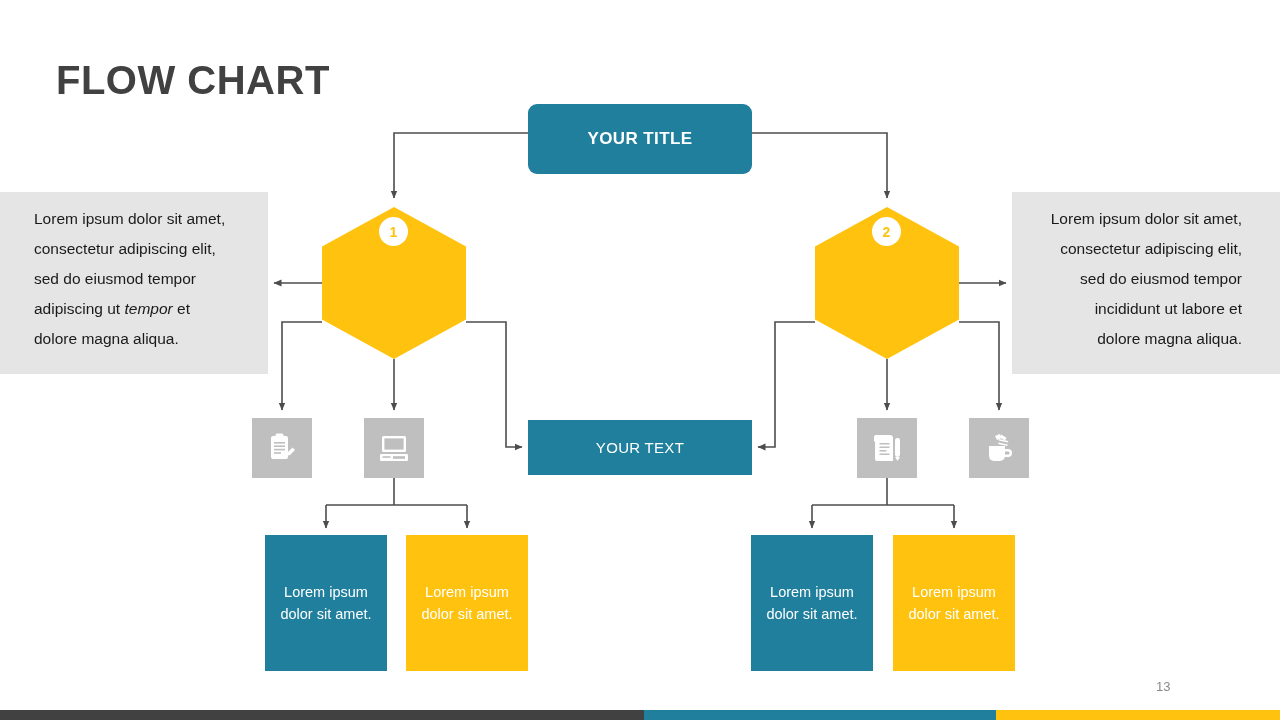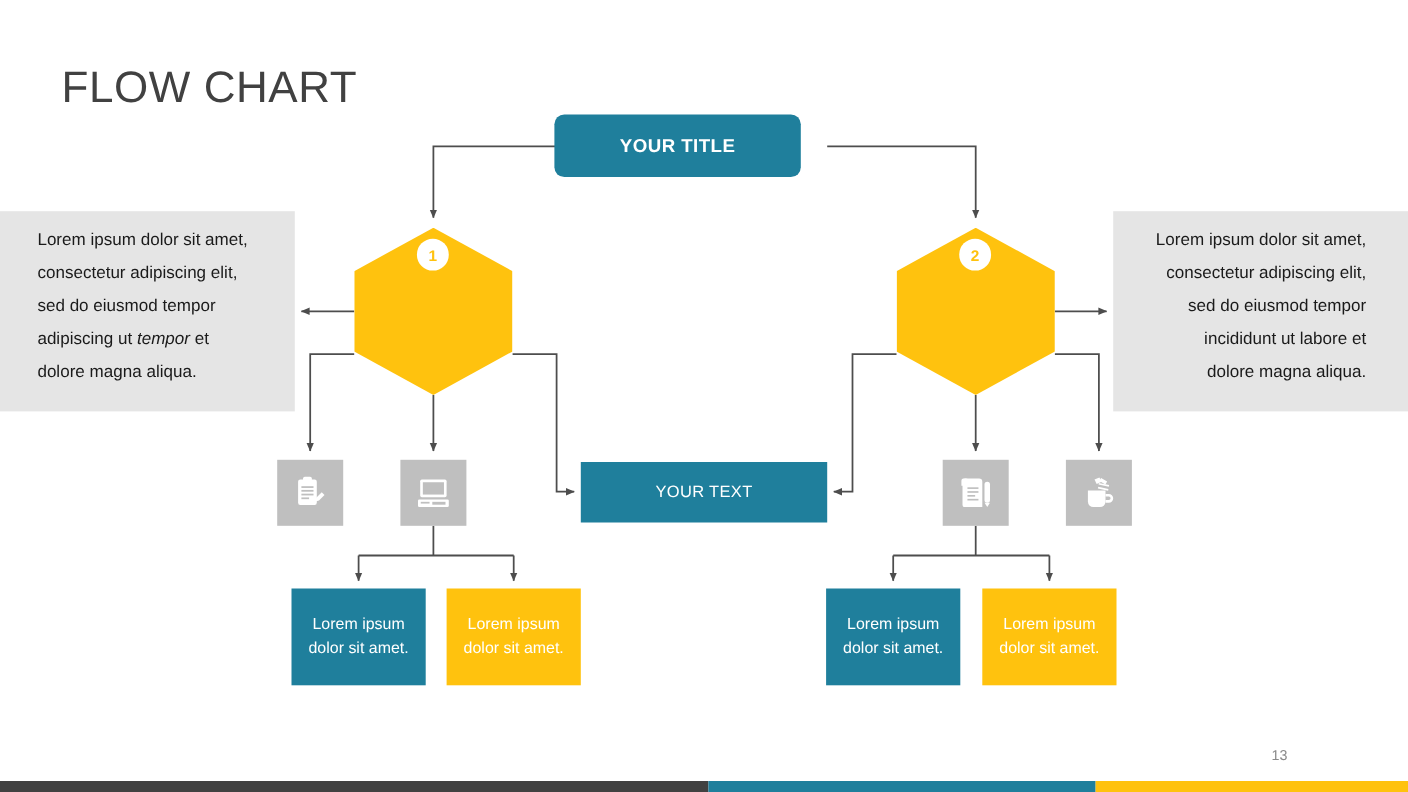--- a/index.html
+++ b/index.html
@@ -17,21 +17,21 @@
     background: #ffffff;
     overflow: hidden;
   }
 
   
   .slide-title {
     position: absolute;
     left: 56px;
     top: 58px;
     font-size: 40px;
-    font-weight: normal;
+    font-weight: bold;
     color: #414141;
     letter-spacing: 0.5px;
   }
 
   
   #connectors {
     position: absolute;
     left: 0;
     top: 0;
     width: 1280px;
@@ -61,24 +61,24 @@
     width: 268px;
     height: 182px;
     padding: 12px 38px 0 12px;
     text-align: right;
   }
   .side-panel .it { font-style: italic; }
 
   
   .title-box {
     position: absolute;
-    left: 504px;
+    left: 528px;
     top: 104px;
     width: 224px;
-    height: 57px;
+    height: 70px;
     background: #1f7f9c;
     border-radius: 9px;
     color: #ffffff;
     font-size: 17px;
     font-weight: bold;
     display: flex;
     align-items: center;
     justify-content: center;
     letter-spacing: 0.4px;
   }
@@ -145,21 +145,21 @@
     display: flex;
     align-items: center;
     justify-content: center;
     letter-spacing: 0.3px;
   }
 
   
   .leaf-box {
     position: absolute;
     width: 122px;
-    height: 88px;
+    height: 136px;
     display: flex;
     align-items: center;
     justify-content: center;
     text-align: center;
     color: #ffffff;
     font-size: 14.5px;
     line-height: 22px;
     padding: 0 8px;
     box-sizing: border-box;
   }

